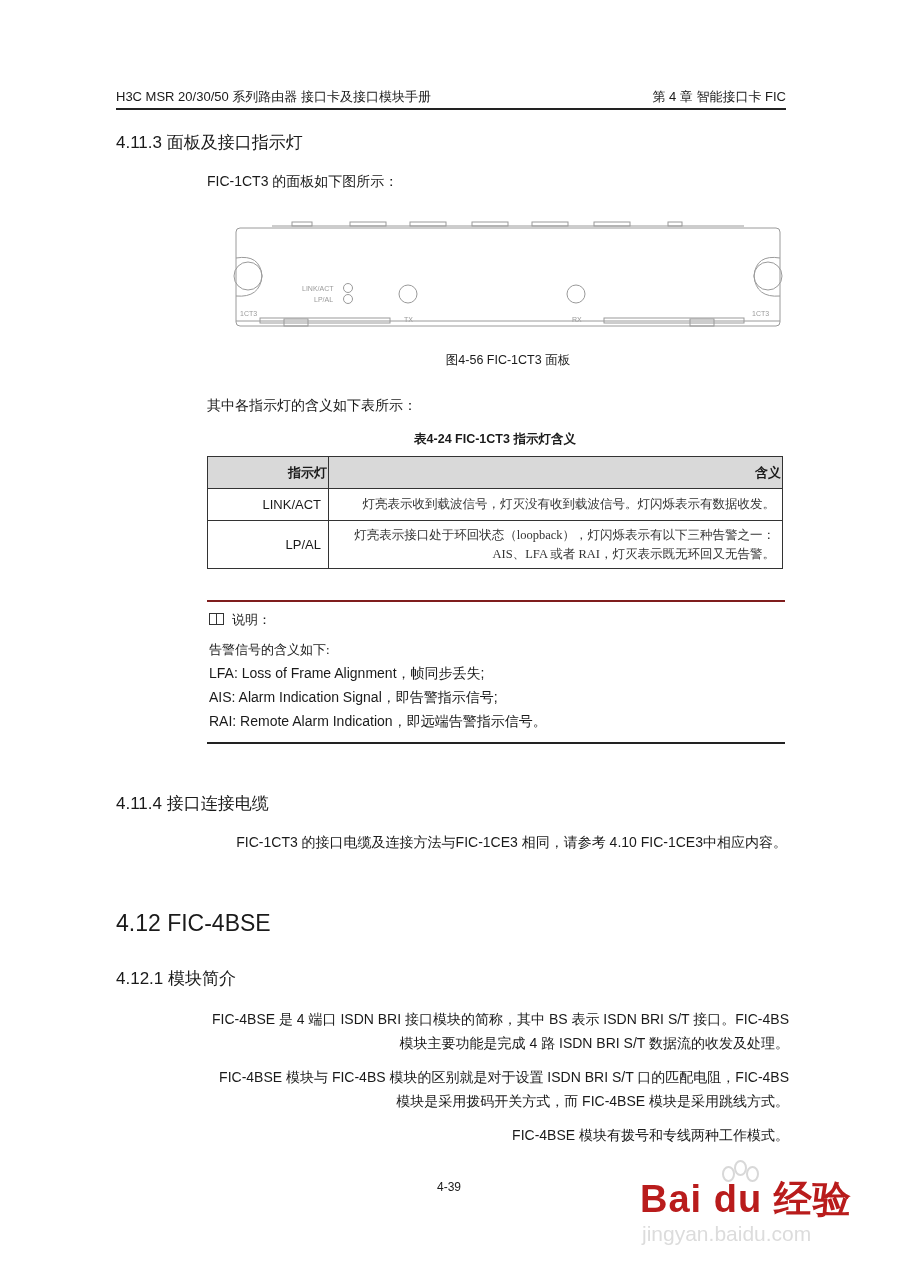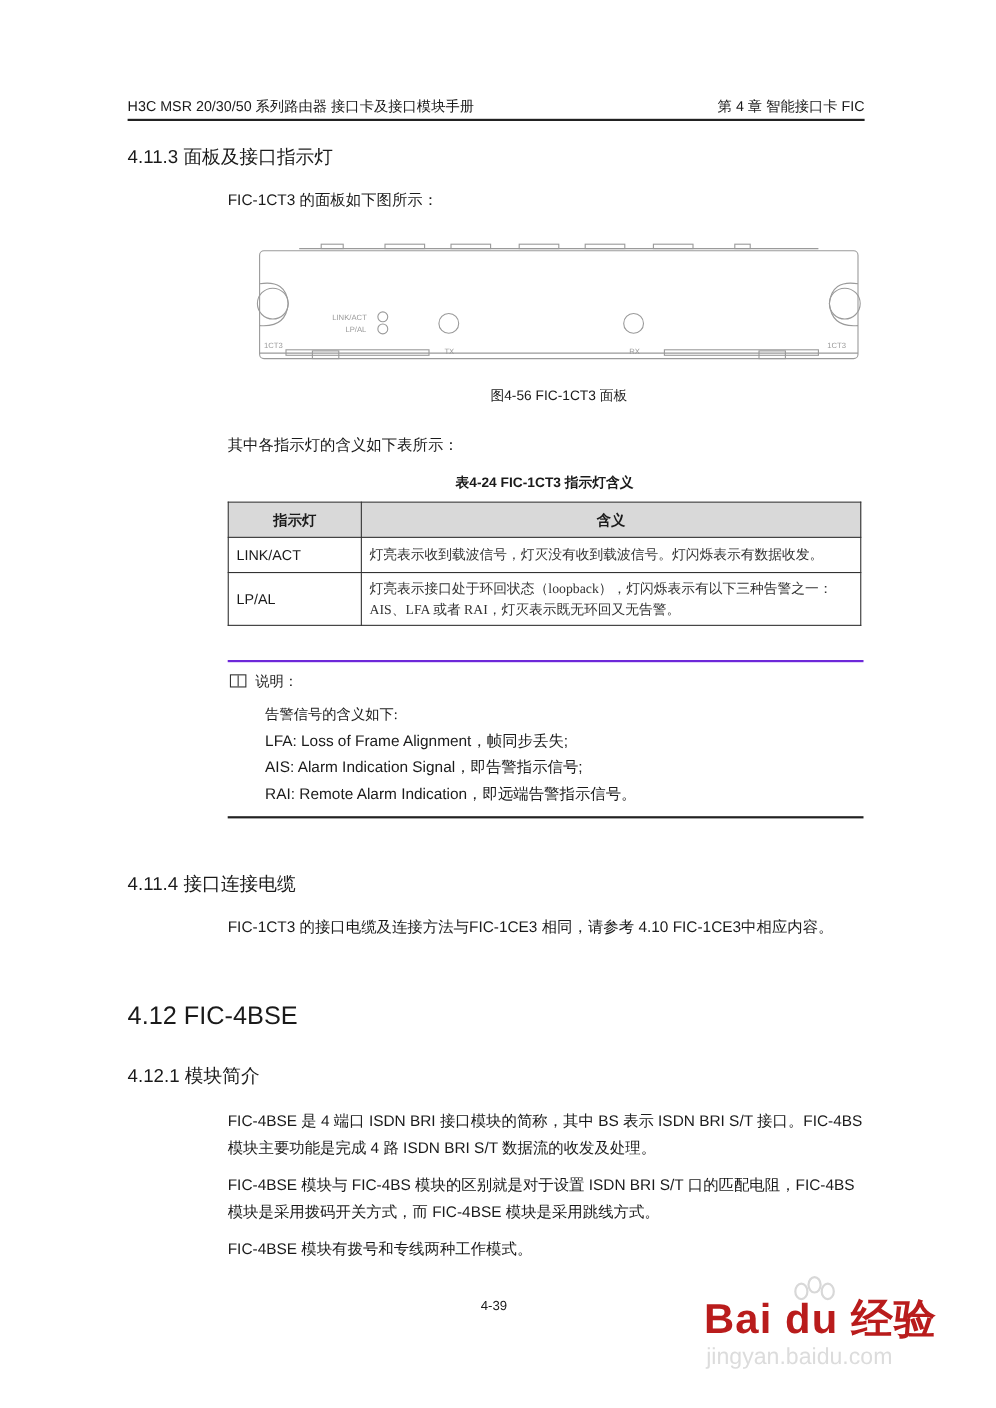--- a/index.html
+++ b/index.html
@@ -1,40 +1,40 @@
 <!DOCTYPE html>
 <html><head>
 <meta charset="utf-8">
 <style>
   html, body { margin: 0; padding: 0; background: #ffffff; }
   body { width: 905px; height: 1280px; position: relative; overflow: hidden; color: #1a1a1a; }
-  .sans { font-family: "Liberation Sans", "DejaVu Sans", sans-serif; }
+  .sans { font-family: "Liberation Sans", "DejaVu Sans", sans-serif; text-align: right; }
   .serif { font-family: "Liberation Serif", "DejaVu Serif", serif; }
   .abs { position: absolute; }
 
   .header { left: 116px; top: 86px; width: 670px; height: 22px; border-bottom: 2px solid #222; font-size: 13px; }
   .header .left { position: absolute; left: 0; top: 2px; }
   .header .right { position: absolute; right: 0; top: 2px; margin-left: 37px; }
 
   .h3 { font-size: 17px; }
   .h2 { font-size: 23px; }
   .para { font-size: 14px; line-height: 24px; }
 
   .panel-wrap { left: 232px; top: 218px; width: 552px; height: 118px; }
   .caption { font-size: 12.5px; text-align: center; }
 
   table.ind { border-collapse: collapse; left: 207px; top: 456px; width: 576px; font-size: 13px; padding-left: 44px; }
   table.ind th { background: #d9d9d9; font-weight: bold; height: 29px; border: 1px solid #333; font-size: 13px; }
   table.ind td { border: 1px solid #333; padding: 4px 7px; vertical-align: middle; }
   table.ind td.c1 { width: 106px; }
   table.ind td.desc { font-family: "Liberation Serif", "DejaVu Serif", serif; font-size: 12.5px; line-height: 19px; color: #333; }
 
-  .note { left: 207px; top: 600px; width: 578px; height: 140px; border-top: 2px solid #6d28d9; border-bottom: 2px solid #222; }
+  .note { left: 207px; top: 600px; width: 578px; height: 140px; border-top: 2px solid #7f1d1d; border-bottom: 2px solid #222; }
   .note .title { position: absolute; left: 2px; top: 9px; font-size: 13px; }
-  .note .line { position: absolute; left: 2px; font-size: 14px; margin-left: 32px; }
+  .note .line { position: absolute; left: 2px; font-size: 14px; }
 
   .watermark { left: 640px; top: 1160px; width: 220px; height: 100px; color: #d8d8d8; }
 </style>
 </head>
 <body>
 
 <div class="abs header sans">
   <span class="left">H3C MSR 20/30/50 系列路由器  接口卡及接口模块手册</span>
   <span class="right">第 4 章  智能接口卡 FIC</span>
 </div>

